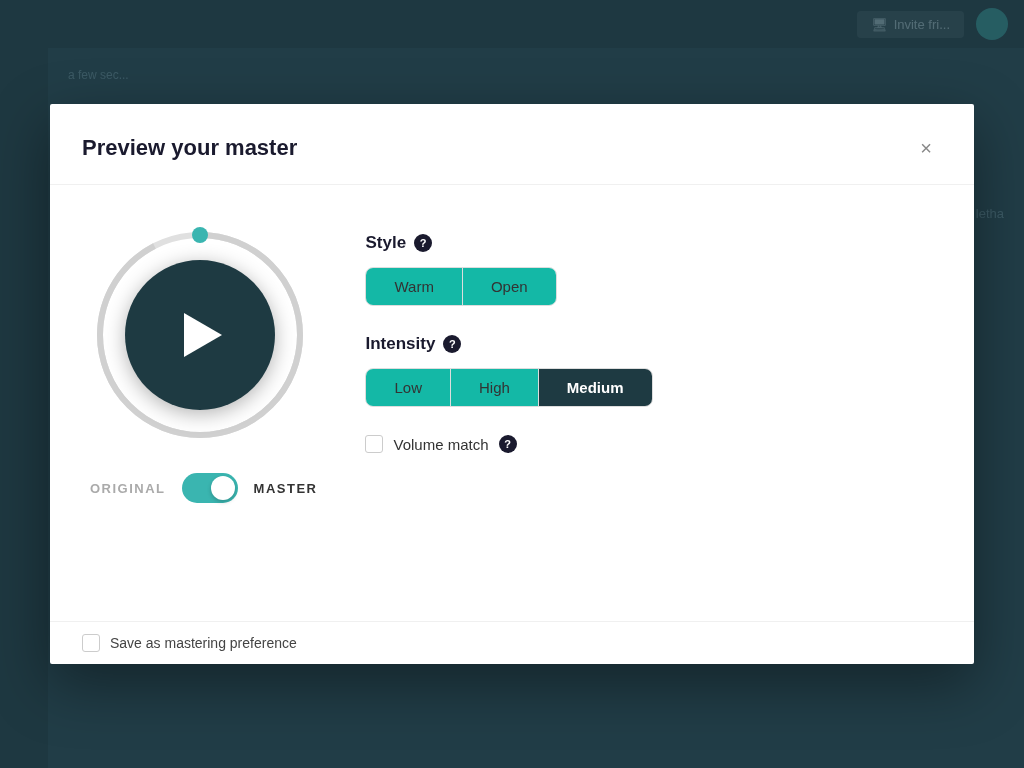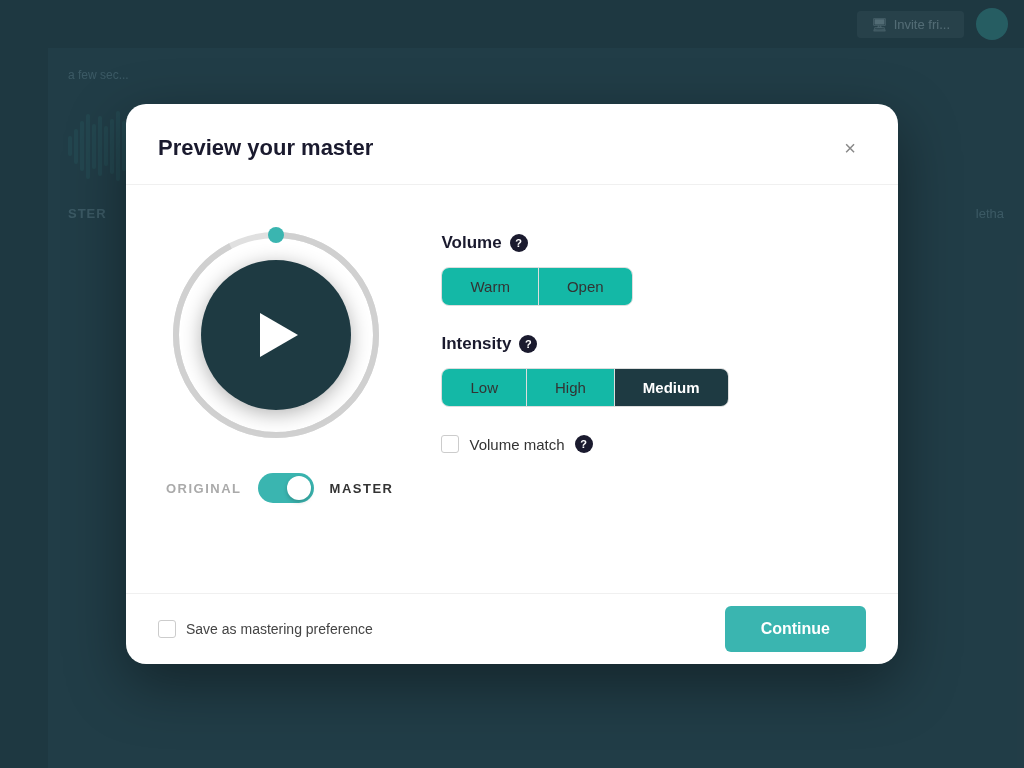--- a/index.html
+++ b/index.html
@@ -109,22 +109,22 @@
       position: absolute;
       inset: 0;
       z-index: 10;
       display: flex;
       align-items: center;
       justify-content: center;
     }
 
     .modal {
       background: #ffffff;
-      border-radius: 20px;
-      width: 772px;
+      border-radius: 2px;
+      width: 924px;
       min-height: 560px;
       box-shadow: 0 20px 60px rgba(0,0,0,0.4);
       display: flex;
       flex-direction: column;
       overflow: hidden;
     }
 
     .modal-header {
       display: flex;
       align-items: center;
@@ -454,21 +454,21 @@
             <div class="toggle-knob"></div>
           </div>
           <span class="toggle-label master">MASTER</span>
         </div>
       </div>
 
       <div class="controls-section">
 
         <div class="control-group">
           <div class="control-label-row">
-            <span class="control-label">Volume</span>
+            <span class="control-label">Style</span>
             <div class="help-icon">?</div>
           </div>
           <div class="btn-group">
             <button class="btn-option">Warm</button>
             <button class="btn-option">Open</button>
           </div>
         </div>
 
         <div class="control-group">
           <div class="control-label-row">
@@ -489,16 +489,15 @@
         </div>
 
       </div>
     </div>
 
     <div class="modal-footer">
       <div class="save-pref-row">
         <div class="save-pref-checkbox"></div>
         <span class="save-pref-label">Save as mastering preference</span>
       </div>
-      <button class="continue-btn">Continue</button>
     </div>
   </div>
 </div>
 
 </body></html>

